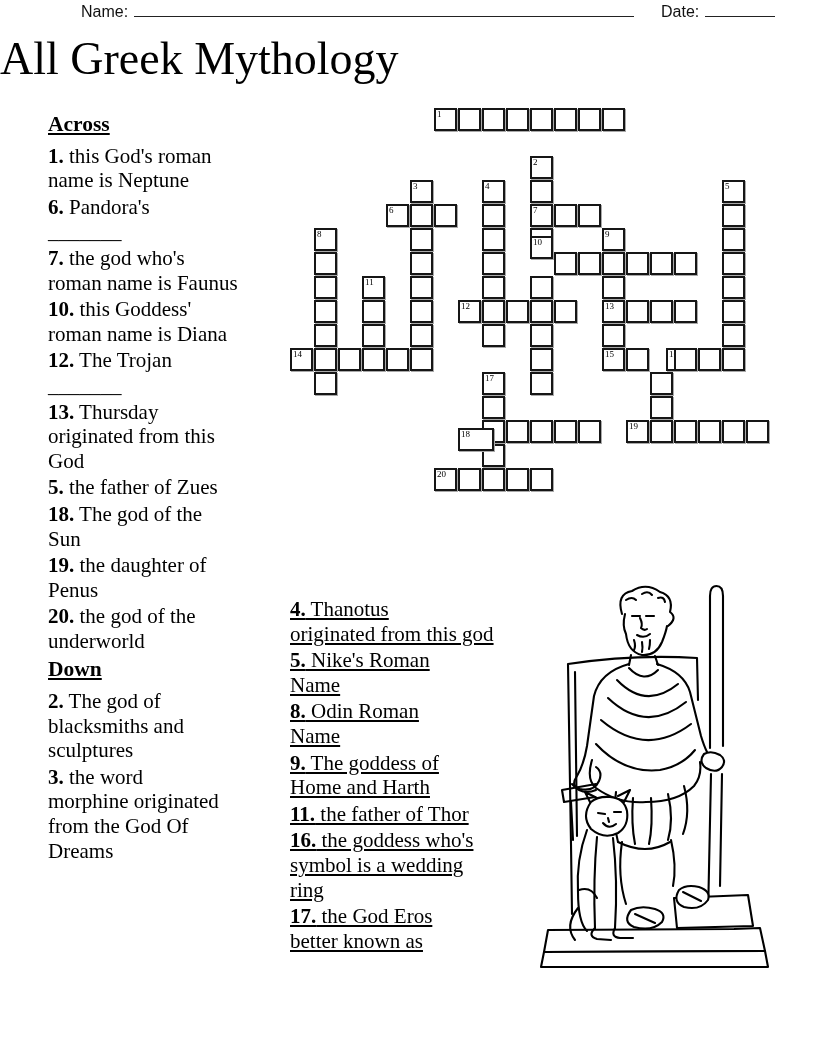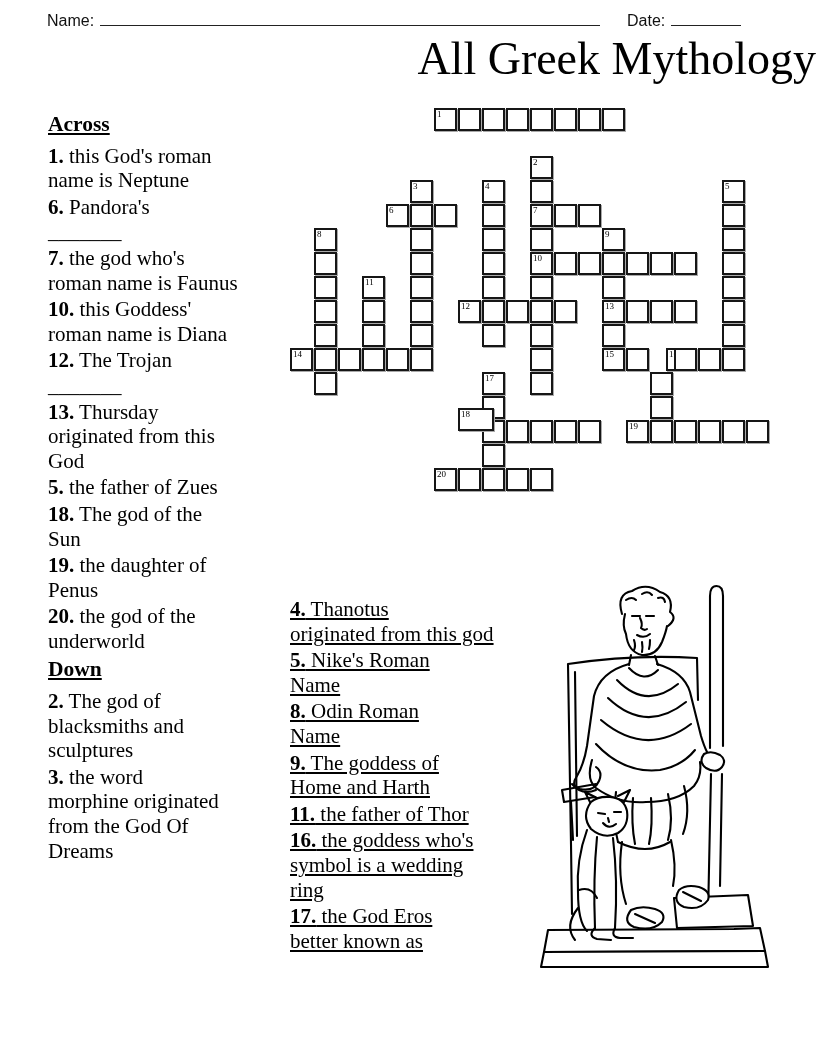--- a/index.html
+++ b/index.html
@@ -1,27 +1,27 @@
 <!DOCTYPE html>
 <html><head>
 <meta charset="utf-8">
 <style>
   html,body{margin:0;padding:0;background:#fff;}
   .page{position:relative;width:816px;height:1056px;background:#ffffff;overflow:hidden;
         font-family:"Liberation Serif",serif;color:#000;}
 
   
-  .topline{position:absolute;top:12px;font-family:"Liberation Sans",sans-serif;
-           font-size:16px;color:#111;white-space:nowrap;}
+  .topline{position:absolute;top:3px;font-family:"Liberation Sans",sans-serif;
+           font-size:16px;color:#111;white-space:nowrap;margin-left:34px;}
   .topline .lbl{display:inline-block;vertical-align:baseline;}
   .fieldline{display:inline-block;height:13px;border-bottom:1.7px solid #222;
              vertical-align:baseline;margin-left:6px;}
 
   
-  .title{position:absolute;top:33px;left:0;width:100%;text-align:right;
+  .title{position:absolute;top:33px;left:0;width:100%;text-align:left;
          font-size:46px;line-height:52px;font-weight:400;}
 
   
   .clues{position:absolute;font-size:21px;line-height:24.6px;}
   .clues-left{left:48px;top:112px;width:232px;}
   .clues-mid{left:290px;top:597px;width:252px;text-decoration:underline;}
   .clue-heading{font-size:21.5px;font-weight:bold;text-decoration:underline;
                 margin:0 0 7px 0;}
   .clue-heading.down-h{margin-top:4px;}
   .clue{margin:0 0 2px 0;}
@@ -119,21 +119,21 @@
       <div class="cell" style="left: 288px; top: 0px;"></div>
       <div class="cell" style="left: 312px; top: 0px;"></div>
       <div class="cell" style="left: 240px; top: 48px;">
         <span class="num">2</span>
       </div>
       <div class="cell" style="left: 240px; top: 72px;"></div>
       <div class="cell" style="left: 240px; top: 96px;">
         <span class="num">7</span>
       </div>
       <div class="cell" style="left: 240px; top: 120px;"></div>
-      <div class="cell" style="left: 240px; top: 144px;">
+      <div class="cell" style="left: 240px; top: 128px;">
         <span class="num">10</span>
       </div>
       <div class="cell" style="left: 240px; top: 168px;"></div>
       <div class="cell" style="left: 240px; top: 192px;"></div>
       <div class="cell" style="left: 240px; top: 216px;"></div>
       <div class="cell" style="left: 240px; top: 240px;"></div>
       <div class="cell" style="left: 240px; top: 264px;"></div>
       <div class="cell" style="left: 120px; top: 72px;">
         <span class="num">3</span>
       </div>
@@ -223,21 +223,21 @@
       <div class="cell" style="left: 360px; top: 264px;"></div>
       <div class="cell" style="left: 360px; top: 288px;"></div>
       <div class="cell" style="left: 360px; top: 312px;"></div>
       <div class="cell" style="left: 192px; top: 264px;">
         <span class="num">17</span>
       </div>
       <div class="cell" style="left: 192px; top: 288px;"></div>
       <div class="cell" style="left: 192px; top: 312px;"></div>
       <div class="cell" style="left: 192px; top: 336px;"></div>
       <div class="cell" style="left: 192px; top: 360px;"></div>
-      <div class="cell" style="left: 168px; top: 300px; padding-left: 32px;">
+      <div class="cell" style="left: 168px; top: 320px; padding-left: 32px;">
         <span class="num">18</span>
       </div>
       <div class="cell" style="left: 216px; top: 312px;"></div>
       <div class="cell" style="left: 240px; top: 312px;"></div>
       <div class="cell" style="left: 264px; top: 312px;"></div>
       <div class="cell" style="left: 288px; top: 312px;"></div>
       <div class="cell" style="left: 336px; top: 312px;">
         <span class="num">19</span>
       </div>
       <div class="cell" style="left: 384px; top: 312px;"></div>

